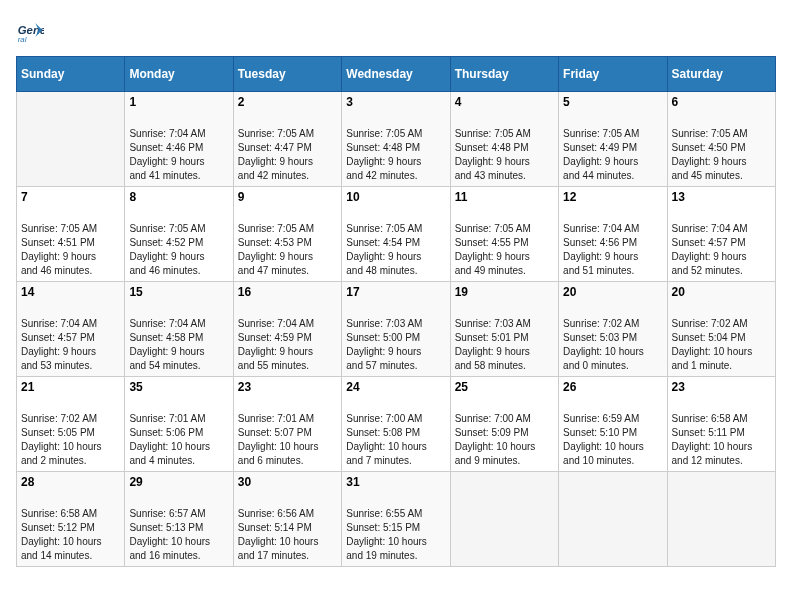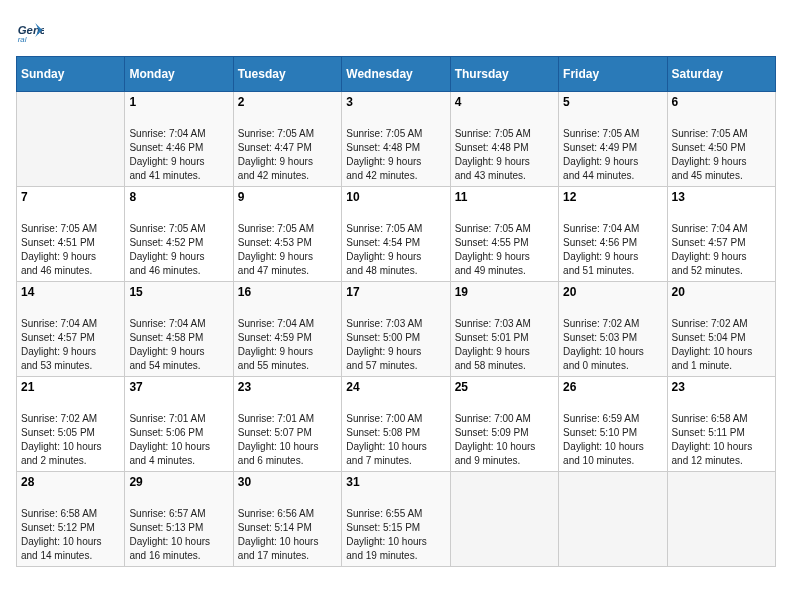--- a/index.html
+++ b/index.html
@@ -202,21 +202,21 @@
           <div class="day-num">20</div>
           <div class="day-info">Sunrise: 7:02 AM<br>Sunset: 5:04 PM<br>Daylight: 10 hours<br>and 1 minute.</div>
         </td>
       </tr>
       <tr>
         <td>
           <div class="day-num">21</div>
           <div class="day-info">Sunrise: 7:02 AM<br>Sunset: 5:05 PM<br>Daylight: 10 hours<br>and 2 minutes.</div>
         </td>
         <td>
-          <div class="day-num">37</div>
+          <div class="day-num">35</div>
           <div class="day-info">Sunrise: 7:01 AM<br>Sunset: 5:06 PM<br>Daylight: 10 hours<br>and 4 minutes.</div>
         </td>
         <td>
           <div class="day-num">23</div>
           <div class="day-info">Sunrise: 7:01 AM<br>Sunset: 5:07 PM<br>Daylight: 10 hours<br>and 6 minutes.</div>
         </td>
         <td>
           <div class="day-num">24</div>
           <div class="day-info">Sunrise: 7:00 AM<br>Sunset: 5:08 PM<br>Daylight: 10 hours<br>and 7 minutes.</div>
         </td>

